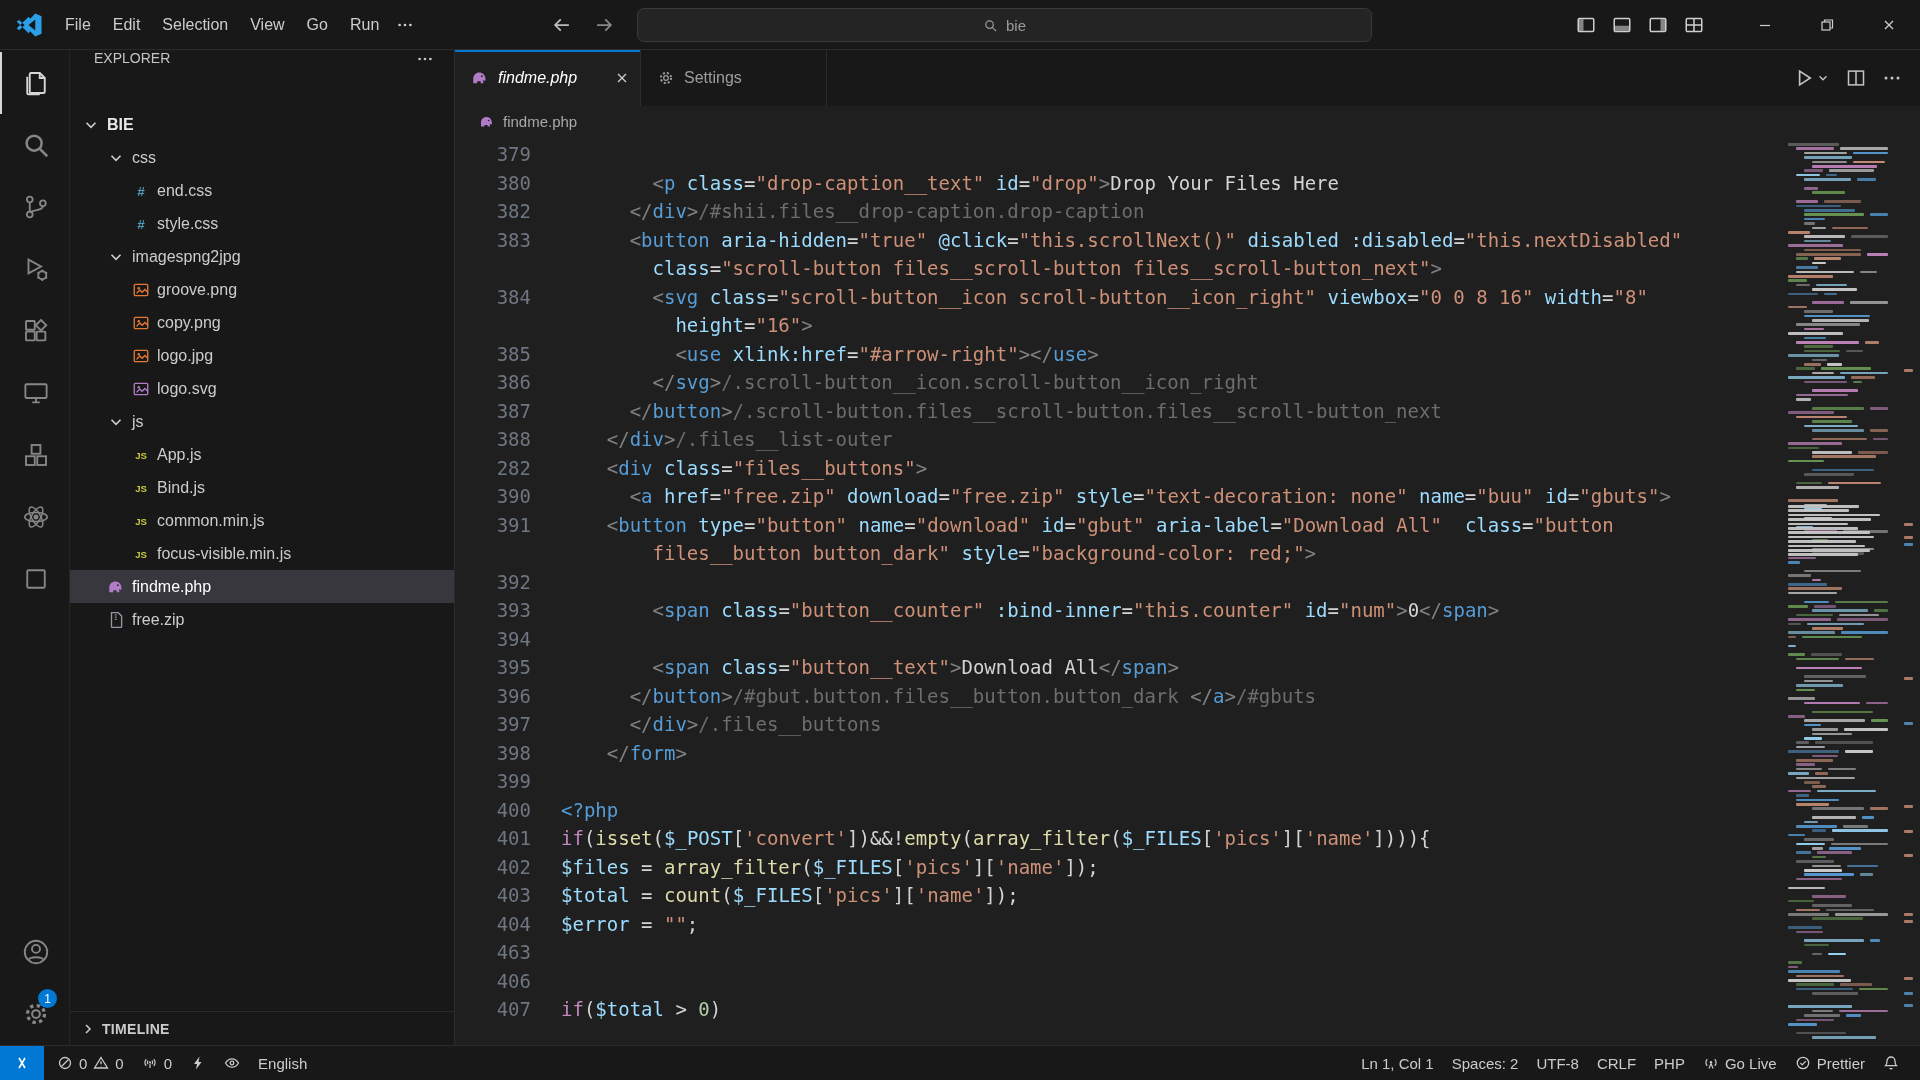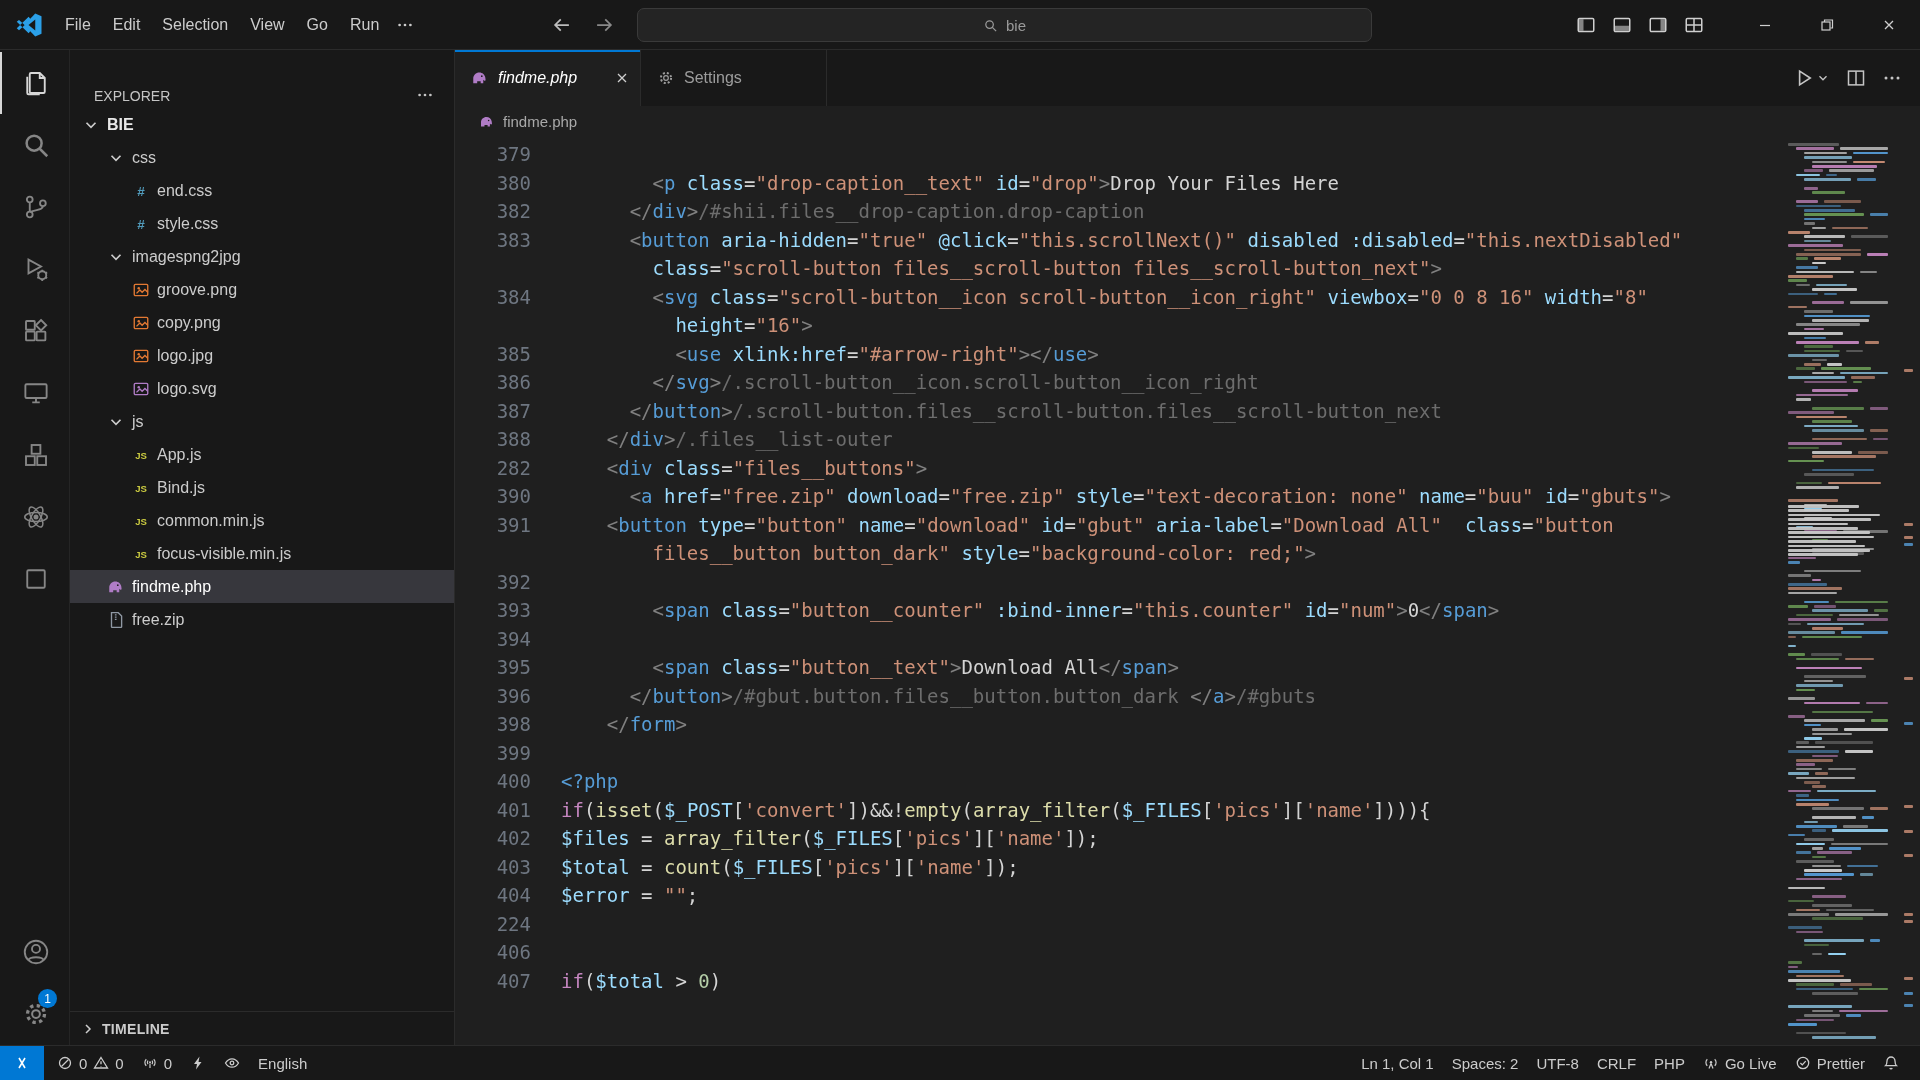--- a/index.html
+++ b/index.html
@@ -32,21 +32,21 @@
   .main{flex:1;display:flex;min-height:0}
   .activitybar{width:70px;background:#181818;border-right:1px solid #252525;display:flex;
     flex-direction:column;align-items:stretch;padding-top:2px;flex:none}
   .ab-item{height:62px;display:grid;place-items:center;color:#868686;border-left:2px solid transparent;position:relative}
   .ab-item.active{color:#d7d7d7;border-left-color:#d7d7d7}
   .ab-bottom{margin-top:auto}
   .ab-badge{position:absolute;top:6px;right:12px;min-width:19px;height:19px;border-radius:10px;
     background:#0078d4;color:#fff;font-size:12px;display:grid;place-items:center;padding:0 3px}
 
   .sidebar{width:385px;background:#181818;border-right:1px solid #2b2b2b;display:flex;flex-direction:column;flex:none}
-  .sidebar-header{height:54px;display:flex;align-items:flex-end;padding:0 20px 0 24px;font-size:14px;color:#c5c5c5}
+  .sidebar-header{height:54px;display:flex;align-items:flex-start;padding:0 20px 0 24px;font-size:14px;color:#c5c5c5}
   .sidebar-header .more{margin-left:auto;color:#c5c5c5}
   .tree{flex:1;overflow:hidden;padding-top:4px}
   .tree-row{height:33px;display:flex;align-items:center;gap:7px;font-size:16px;color:#cccccc;white-space:nowrap}
   .tree-row.selected{background:#37373d;color:#fff}
   .tree-label.bold{font-weight:bold;color:#e8e8e8}
   .tree-chevron{color:#cccccc}
   .sidebar-sections{border-top:1px solid #2b2b2b}
   .section-row{height:33px;display:flex;align-items:center;gap:6px;padding-left:10px;
     font-size:14px;font-weight:bold;color:#cccccc;letter-spacing:.3px}
 
@@ -537,28 +537,29 @@
             <div class="code-row"><span class="ln">388</span><span class="code-text"><span class="tk-p">    &lt;/</span><span class="tk-t">div</span><span class="tk-p">&gt;</span><span class="tk-d">/.files__list-outer</span></span></div>
             <div class="code-row"><span class="ln">282</span><span class="code-text"><span class="tk-p">    &lt;</span><span class="tk-t">div</span><span class="tk-x"> </span><span class="tk-a">class</span><span class="tk-x">=</span><span class="tk-s">"files__buttons"</span><span class="tk-p">&gt;</span></span></div>
             <div class="code-row"><span class="ln">390</span><span class="code-text"><span class="tk-p">      &lt;</span><span class="tk-t">a</span><span class="tk-x"> </span><span class="tk-a">href</span><span class="tk-x">=</span><span class="tk-s">"free.zip"</span><span class="tk-x"> </span><span class="tk-a">download</span><span class="tk-x">=</span><span class="tk-s">"free.zip"</span><span class="tk-x"> </span><span class="tk-a">style</span><span class="tk-x">=</span><span class="tk-s">"text-decoration: none"</span><span class="tk-x"> </span><span class="tk-a">name</span><span class="tk-x">=</span><span class="tk-s">"buu"</span><span class="tk-x"> </span><span class="tk-a">id</span><span class="tk-x">=</span><span class="tk-s">"gbuts"</span><span class="tk-p">&gt;</span></span></div>
             <div class="code-row"><span class="ln">391</span><span class="code-text"><span class="tk-p">    &lt;</span><span class="tk-t">button</span><span class="tk-x"> </span><span class="tk-a">type</span><span class="tk-x">=</span><span class="tk-s">"button"</span><span class="tk-x"> </span><span class="tk-a">name</span><span class="tk-x">=</span><span class="tk-s">"download"</span><span class="tk-x"> </span><span class="tk-a">id</span><span class="tk-x">=</span><span class="tk-s">"gbut"</span><span class="tk-x"> </span><span class="tk-a">aria-label</span><span class="tk-x">=</span><span class="tk-s">"Download All"</span><span class="tk-x">  </span><span class="tk-a">class</span><span class="tk-x">=</span><span class="tk-s">"button</span></span></div>
             <div class="code-row"><span class="ln"></span><span class="code-text"><span class="tk-s">        files__button button_dark"</span><span class="tk-x"> </span><span class="tk-a">style</span><span class="tk-x">=</span><span class="tk-s">"background-color: red;"</span><span class="tk-p">&gt;</span></span></div>
             <div class="code-row"><span class="ln">392</span><span class="code-text"></span></div>
             <div class="code-row"><span class="ln">393</span><span class="code-text"><span class="tk-p">        &lt;</span><span class="tk-t">span</span><span class="tk-x"> </span><span class="tk-a">class</span><span class="tk-x">=</span><span class="tk-s">"button__counter"</span><span class="tk-x"> </span><span class="tk-a">:bind-inner</span><span class="tk-x">=</span><span class="tk-s">"this.counter"</span><span class="tk-x"> </span><span class="tk-a">id</span><span class="tk-x">=</span><span class="tk-s">"num"</span><span class="tk-p">&gt;</span><span class="tk-x">0</span><span class="tk-p">&lt;/</span><span class="tk-t">span</span><span class="tk-p">&gt;</span></span></div>
             <div class="code-row"><span class="ln">394</span><span class="code-text"></span></div>
             <div class="code-row"><span class="ln">395</span><span class="code-text"><span class="tk-p">        &lt;</span><span class="tk-t">span</span><span class="tk-x"> </span><span class="tk-a">class</span><span class="tk-x">=</span><span class="tk-s">"button__text"</span><span class="tk-p">&gt;</span><span class="tk-x">Download All</span><span class="tk-p">&lt;/</span><span class="tk-t">span</span><span class="tk-p">&gt;</span></span></div>
             <div class="code-row"><span class="ln">396</span><span class="code-text"><span class="tk-p">      &lt;/</span><span class="tk-t">button</span><span class="tk-p">&gt;</span><span class="tk-d">/#gbut.button.files__button.button_dark </span><span class="tk-p">&lt;/</span><span class="tk-t">a</span><span class="tk-p">&gt;</span><span class="tk-d">/#gbuts</span></span></div>
+            <div class="code-row"><span class="ln">397</span><span class="code-text"><span class="tk-p">      &lt;/</span><span class="tk-t">div</span><span class="tk-p">&gt;</span><span class="tk-d">/.files__buttons</span></span></div>
             <div class="code-row"><span class="ln">398</span><span class="code-text"><span class="tk-p">    &lt;/</span><span class="tk-t">form</span><span class="tk-p">&gt;</span></span></div>
             <div class="code-row"><span class="ln">399</span><span class="code-text"></span></div>
             <div class="code-row"><span class="ln">400</span><span class="code-text"><span class="tk-t">&lt;?php</span></span></div>
             <div class="code-row"><span class="ln">401</span><span class="code-text"><span class="tk-k">if</span><span class="tk-x">(</span><span class="tk-f">isset</span><span class="tk-x">(</span><span class="tk-v">$_POST</span><span class="tk-x">[</span><span class="tk-s">'convert'</span><span class="tk-x">])&amp;&amp;!</span><span class="tk-f">empty</span><span class="tk-x">(</span><span class="tk-f">array_filter</span><span class="tk-x">(</span><span class="tk-v">$_FILES</span><span class="tk-x">[</span><span class="tk-s">'pics'</span><span class="tk-x">][</span><span class="tk-s">'name'</span><span class="tk-x">]))){</span></span></div>
             <div class="code-row"><span class="ln">402</span><span class="code-text"><span class="tk-v">$files</span><span class="tk-x"> = </span><span class="tk-f">array_filter</span><span class="tk-x">(</span><span class="tk-v">$_FILES</span><span class="tk-x">[</span><span class="tk-s">'pics'</span><span class="tk-x">][</span><span class="tk-s">'name'</span><span class="tk-x">]);</span></span></div>
             <div class="code-row"><span class="ln">403</span><span class="code-text"><span class="tk-v">$total</span><span class="tk-x"> = </span><span class="tk-f">count</span><span class="tk-x">(</span><span class="tk-v">$_FILES</span><span class="tk-x">[</span><span class="tk-s">'pics'</span><span class="tk-x">][</span><span class="tk-s">'name'</span><span class="tk-x">]);</span></span></div>
             <div class="code-row"><span class="ln">404</span><span class="code-text"><span class="tk-v">$error</span><span class="tk-x"> = </span><span class="tk-s">""</span><span class="tk-x">;</span></span></div>
-            <div class="code-row"><span class="ln">224</span><span class="code-text"></span></div>
+            <div class="code-row"><span class="ln">463</span><span class="code-text"></span></div>
             <div class="code-row"><span class="ln">406</span><span class="code-text"></span></div>
             <div class="code-row"><span class="ln">407</span><span class="code-text"><span class="tk-k">if</span><span class="tk-x">(</span><span class="tk-v">$total</span><span class="tk-x"> &gt; </span><span class="tk-nu">0</span><span class="tk-x">)</span></span></div>
           </div>
         <div class="minimap" id="minimap">
             <div class="mm-bar" style="top: 6px; left: 4px; width: 50.5787px; background: rgb(128, 128, 128); opacity: 0.627885;"></div>
             <div class="mm-bar" style="top: 10.4px; left: 12px; width: 38.2843px; background: rgb(197, 134, 192); opacity: 0.799385;"></div>
             <div class="mm-bar" style="top: 10.4px; left: 56.2843px; width: 47.7157px; background: rgb(212, 212, 212); opacity: 0.7528;"></div>
             <div class="mm-bar" style="top: 14.8px; left: 20px; width: 43.2521px; background: rgb(212, 212, 212); opacity: 0.726483;"></div>
             <div class="mm-bar" style="top: 14.8px; left: 69.2521px; width: 34.7479px; background: rgb(86, 156, 214); opacity: 0.946127;"></div>
             <div class="mm-bar" style="top: 19.2px; left: 20px; width: 47.9714px; background: rgb(156, 220, 254); opacity: 0.68687;"></div>

